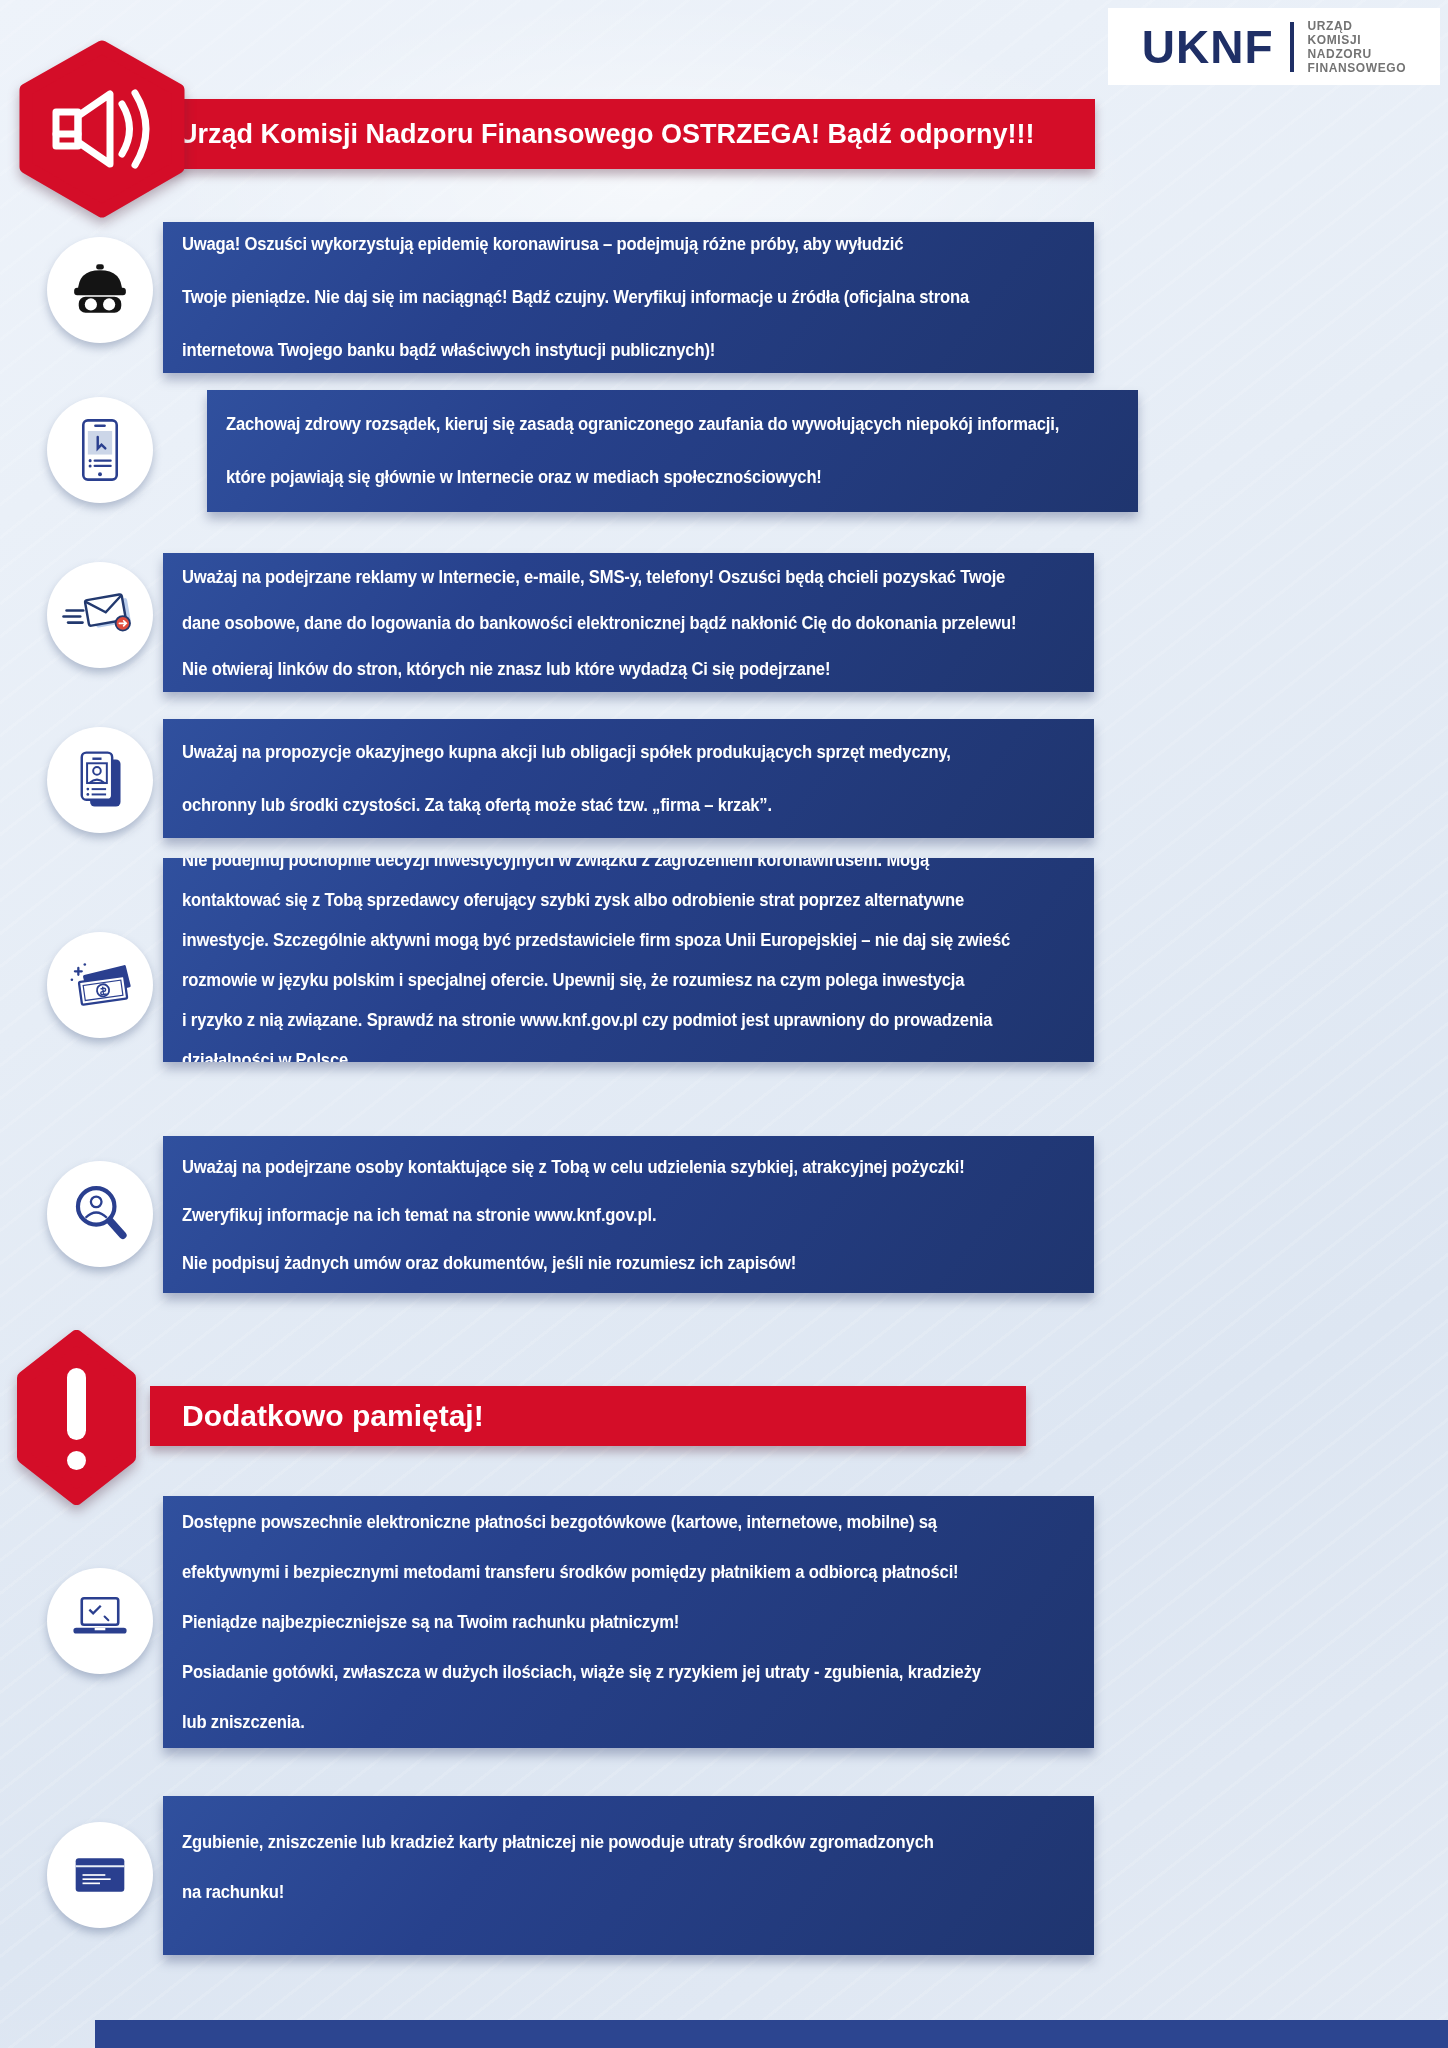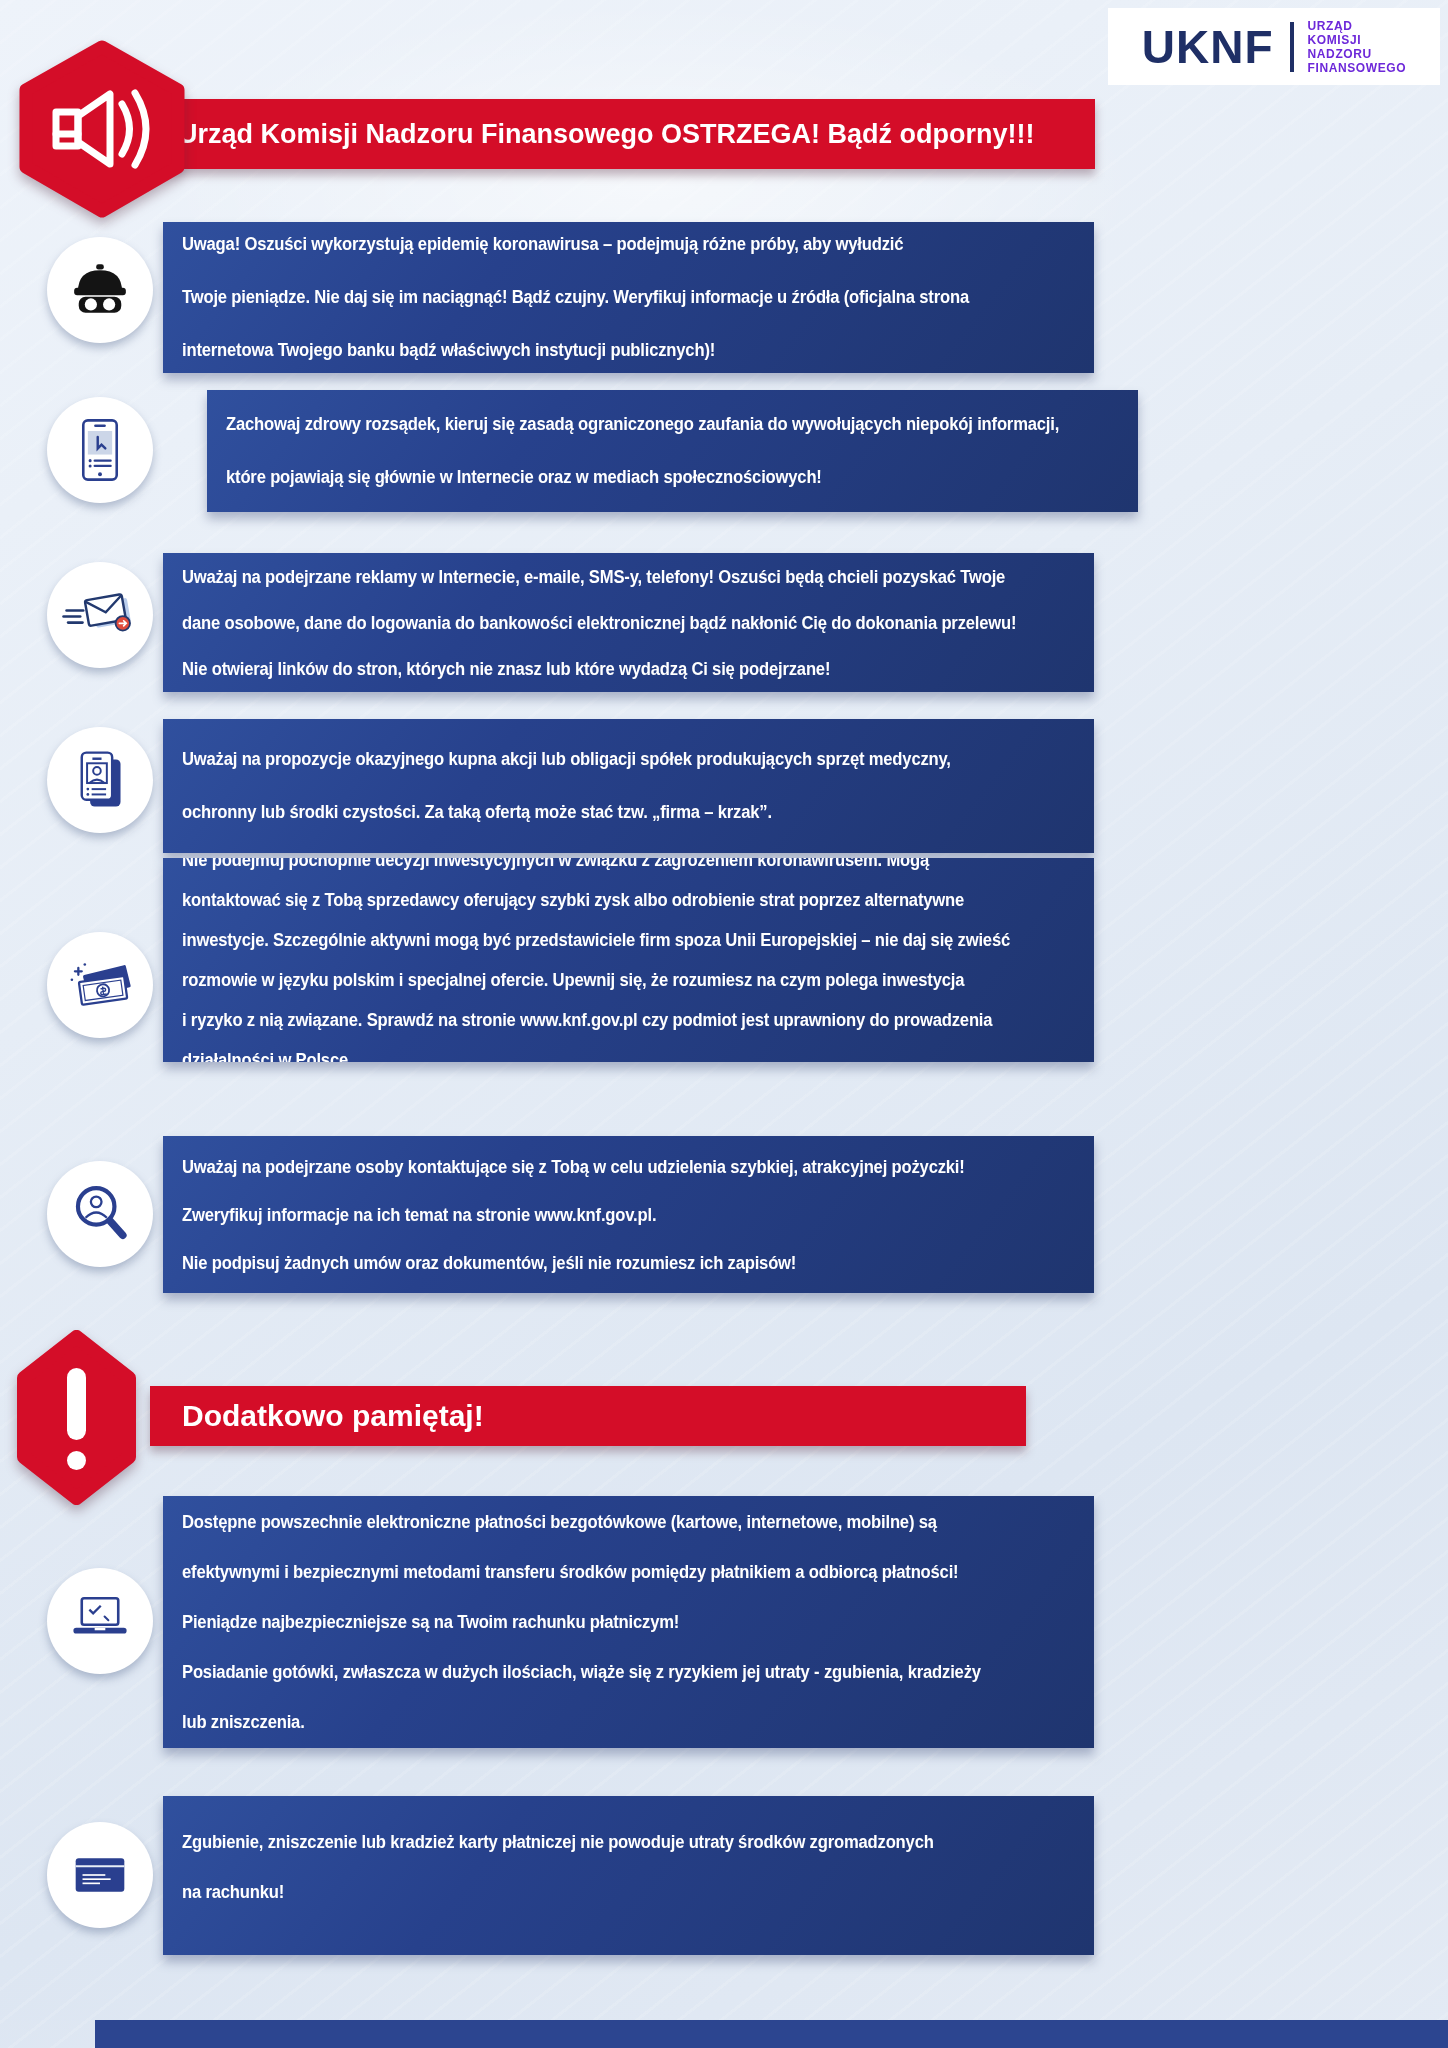--- a/index.html
+++ b/index.html
@@ -17,21 +17,21 @@
       repeating-linear-gradient(-38deg, rgba(255,255,255,.12) 0 3px, rgba(255,255,255,0) 3px 26px);
     pointer-events:none;
   }
   
   .logo-box {
     position:absolute; left:1108px; top:8px; width:332px; height:77px;
     background:#ffffff; display:flex; align-items:center; justify-content:center;
   }
   .logo-abbr { font-size:46px; font-weight:bold; color:#1f2f66; letter-spacing:1px; }
   .logo-div { width:4px; height:50px; background:#1f2f66; margin:0 14px 0 16px; }
-  .logo-org { font-size:12px; font-weight:bold; color:#6d28d9; line-height:14px;
+  .logo-org { font-size:12px; font-weight:bold; color:#737373; line-height:14px;
               letter-spacing:.6px; white-space:pre-line; }
   
   .banner {
     position:absolute; background:#d40d28; color:#fff; display:flex; align-items:center;
     box-shadow:0 6px 9px rgba(90,40,60,.35);
   }
   .banner-1 { left:150px; top:99px; width:945px; height:70px; }
   .banner-1 .banner-text { font-size:27px; font-weight:bold; padding-left:28px; }
   .banner-2 { left:150px; top:1386px; width:876px; height:60px; }
   .banner-2 .banner-text { font-size:30px; font-weight:bold; padding-left:32px; }
@@ -46,21 +46,21 @@
     color:#fff; display:flex; align-items:center; overflow:hidden;
     box-shadow:0 7px 10px rgba(70,85,125,.38);
   }
   .box-text {
     font-size:17.5px; font-weight:bold; letter-spacing:-.2px; white-space:pre;
     padding:0 20px; transform:scaleX(.95); transform-origin:0 50%;
   }
   .b1 { top:222px; height:151px; } .b1 .box-text{ line-height:53px; }
   .b2 { top:390px; height:122px;margin-left:44px; } .b2 .box-text{ line-height:53px; }
   .b3 { top:553px; height:139px; } .b3 .box-text{ line-height:46px; }
-  .b4 { top:719px; height:134px; } .b4 .box-text{ line-height:53px; }
+  .b4 { top:719px; height:119px; } .b4 .box-text{ line-height:53px; }
   .b5 { top:858px; height:204px; } .b5 .box-text{ line-height:40px; }
   .b6 { top:1136px; height:157px; } .b6 .box-text{ line-height:48px; }
   .b7 { top:1496px; height:252px; } .b7 .box-text{ line-height:50px; }
   .b8 { top:1796px; height:159px; align-items:flex-start; } .b8 .box-text{ line-height:50px; padding-top:21px; }
   
   .icircle {
     position:absolute; left:47px; width:106px; height:106px; border-radius:50%;
     background:#fff; box-shadow:0 5px 9px rgba(70,90,130,.35);
     display:flex; align-items:center; justify-content:center;
   }

